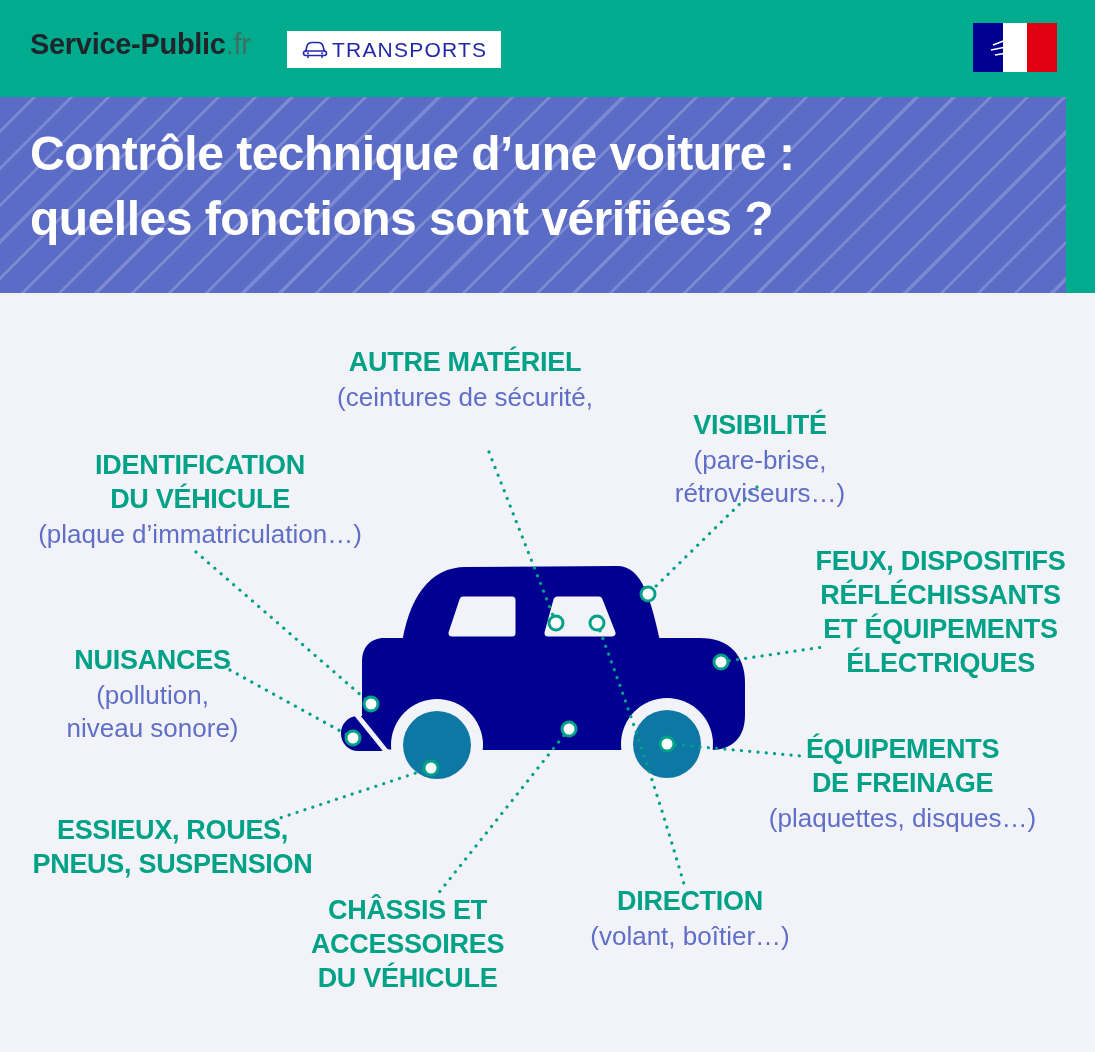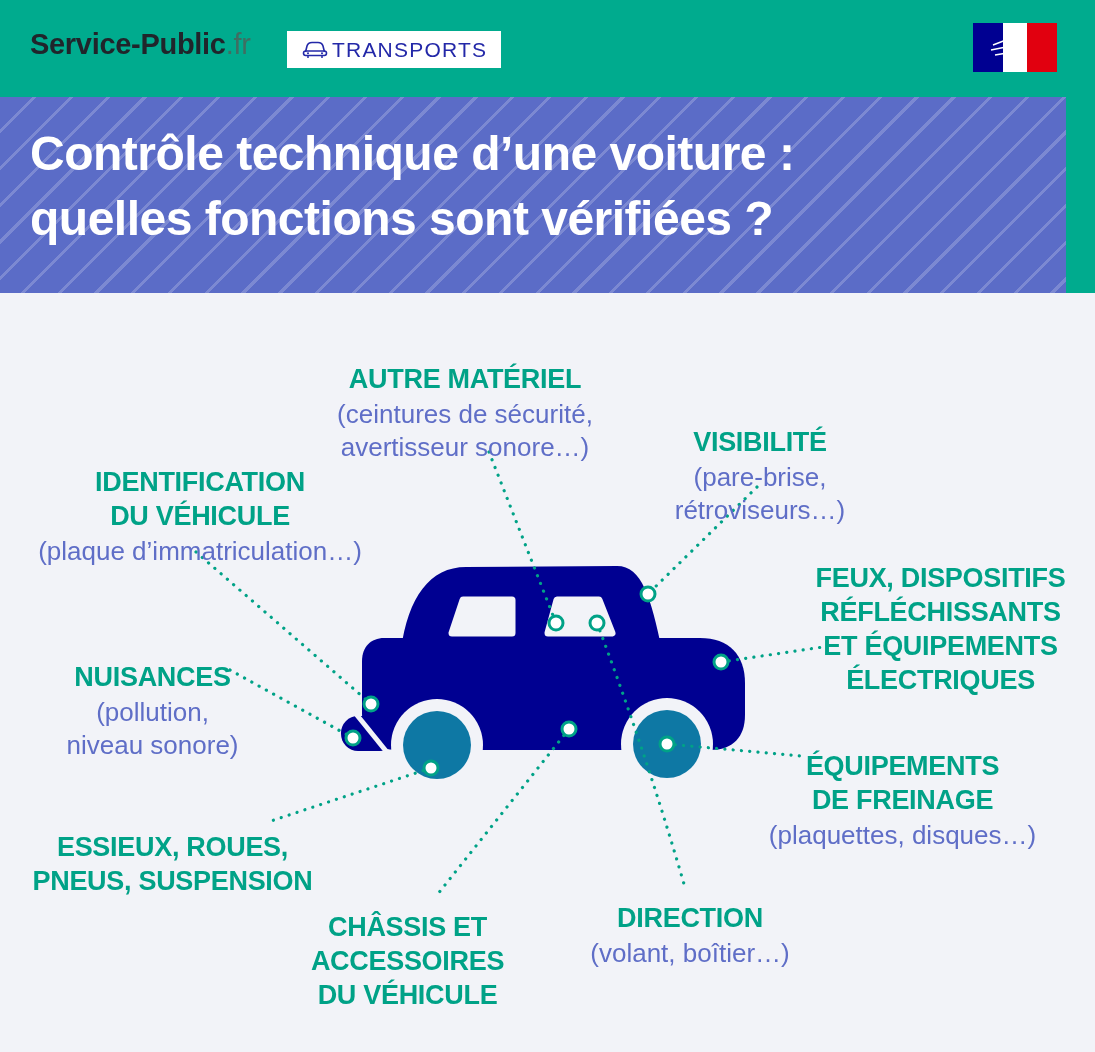--- a/index.html
+++ b/index.html
@@ -21,21 +21,21 @@
   .banner{
     position:absolute;left:0;top:97px;width:1030px;height:196px;background:#5b6cc7;
     background-image:repeating-linear-gradient(135deg, rgba(255,255,255,0) 0 23px, rgba(255,255,255,0.20) 23px 26px);
     padding-left:36px;
   }
   .page-title{
     position:absolute;left:30px;top:24px;width:980px;color:#ffffff;
     font-size:48px;line-height:65px;font-weight:bold;letter-spacing:-0.5px;
   }
   
-  .label{position:absolute;text-align:center;margin-top:17px;}
+  .label{position:absolute;text-align:center;}
   .label .hd{color:#00a287;font-weight:bold;font-size:27px;line-height:34px;letter-spacing:-0.3px;}
   .label .sub{color:#5f6ec7;font-size:26px;line-height:33px;margin-top:2px;}
   svg.overlay{position:absolute;left:0;top:0;pointer-events:none;}
 </style>
 </head>
 <body>
 
 <div class="stage">
 
   <div class="teal-band"></div>
@@ -107,21 +107,20 @@
       <circle cx="569" cy="729" r="7"></circle>
       <circle cx="667" cy="744" r="7"></circle>
     </g>
   </svg>
 
   <div id="labels">
       <div class="label" style="left: 280px; top: 345px; width: 370px;">
         <div class="hd">AUTRE MATÉRIEL</div>
         <div class="sub">
           <div>(ceintures de sécurité,</div>
-          <div>avertisseur sonore…)</div>
         </div>
       </div>
       <div class="label" style="left: 610px; top: 408px; width: 300px;">
         <div class="hd">VISIBILITÉ</div>
         <div class="sub">
           <div>(pare-brise,</div>
           <div>rétroviseurs…)</div>
         </div>
       </div>
       <div class="label" style="left: 15px; top: 448px; width: 370px; text-align: center;">

